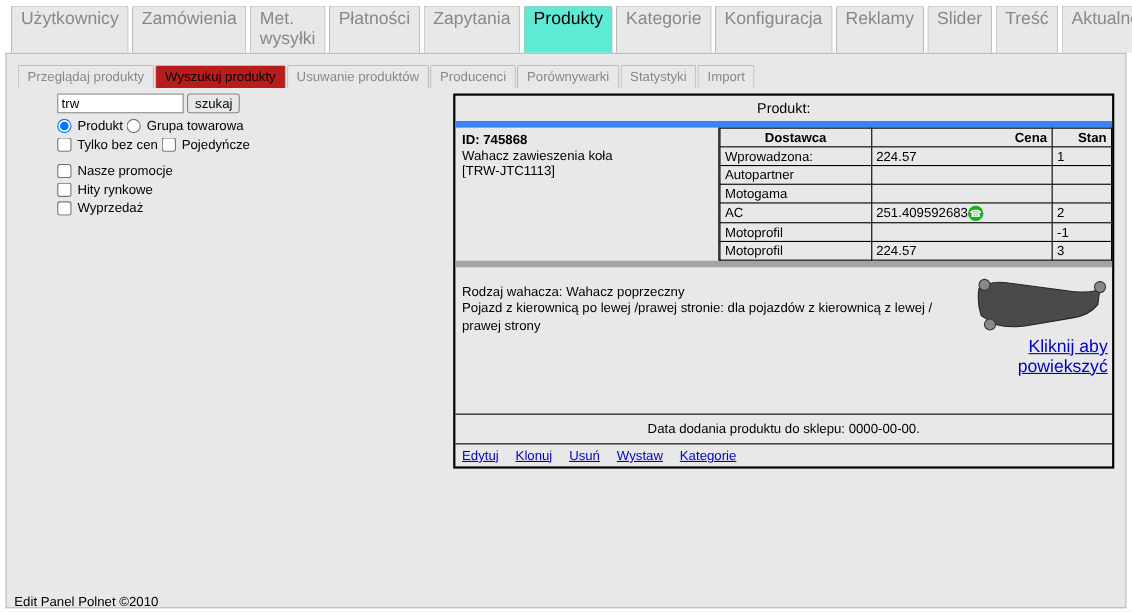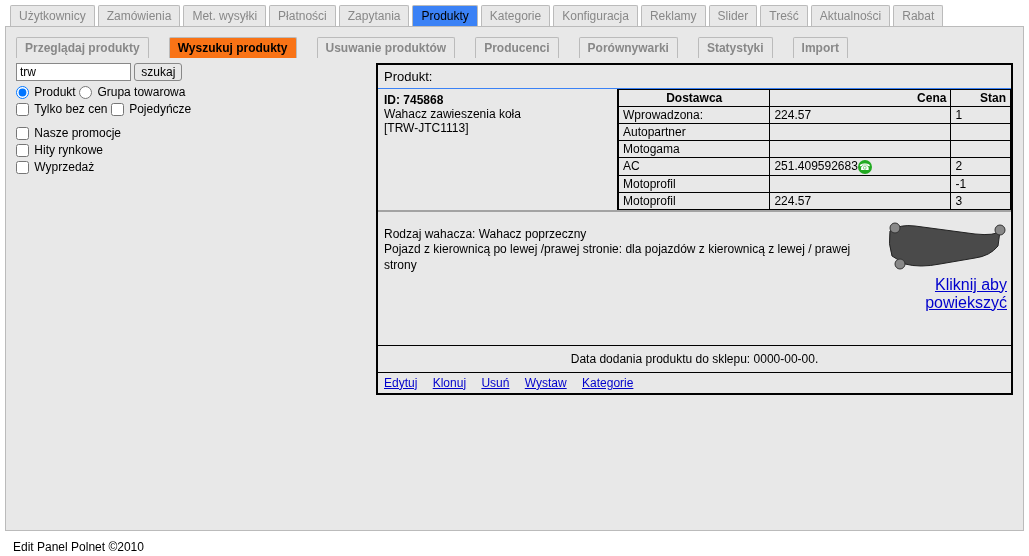--- a/index.html
+++ b/index.html
@@ -22,65 +22,65 @@
     gap: 3px;
     padding: 5px 5px 0 10px;
   }
   .tab {
     border: 1px solid #bbb;
     border-bottom: none;
     padding: 3px 8px;
     background: #e8e8e8;
     color: #888;
     cursor: pointer;
-    font-size: 12px;
+    font-size: 16px;
     border-radius: 2px 2px 0 0;
   }
   .tab.active {
-    background: #3b82f6;
+    background: #5eead4;
     color: #000;
     position: relative;
     z-index: 2;
   }
   .main-panel {
     border: 1px solid #bbb;
     margin: 0 5px 0 5px;
     padding: 10px;
     background: #e8e8e8;
     height: 505px;
     position: relative;
   }
   
   .sub-tabs {
     display: flex;
-    gap: 20px;
+    gap: 1px;
     margin-bottom: 0;
-    font-weight: bold;
   }
   .sub-tab {
     border: 1px solid #bbb;
     border-bottom: none;
     padding: 3px 8px;
     background: #e8e8e8;
     color: #888;
     cursor: pointer;
     font-size: 12px;
     border-radius: 2px 2px 0 0;
   }
   .sub-tab.active {
-    background: #f97316;
+    background: #b91c1c;
     color: #000;
   }
   .content-row {
     display: flex;
     margin-top: 5px;
   }
   .left-col {
     width: 360px;
     padding-right: 25px;
+    margin-left: 36px;
   }
   .search-row {
     margin-bottom: 3px;
   }
   .search-input {
     width: 115px;
     border: 1px solid #888;
     padding: 1px 3px;
     font-size: 12px;
     vertical-align: middle;
@@ -108,23 +108,24 @@
     padding: 1px 3px;
     font-size: 12px;
   }
   .right-col {
     flex: 1;
   }
   .product-box {
     border: 2px solid #000;
   }
   .product-header {
-    border-bottom: 1px solid #3b82f6;
+    border-bottom: 6px solid #3b82f6;
     padding: 4px 6px;
     font-size: 13px;
+    text-align: center;
   }
   .product-body {
     display: flex;
   }
   .product-left {
     width: 240px;
     padding: 4px 6px;
     border-right: 1px solid #000;
   }
   .product-left b { font-weight: bold; text-align: right; }
@@ -151,21 +152,21 @@
     width: 14px; height: 14px;
     background: #2a2;
     border-radius: 50%;
     vertical-align: middle;
     font-size: 9px;
     color: #fff;
     text-align: center;
     line-height: 14px;
   }
   .desc-row {
-    border-top: 2px solid #a3a3a3;
+    border-top: 6px solid #a3a3a3;
     display: flex;
   }
   .desc-text {
     padding: 15px 6px 6px 6px;
     flex: 1;
     line-height: 1.3;
   }
   .desc-img {
     width: 135px;
     text-align: right;

